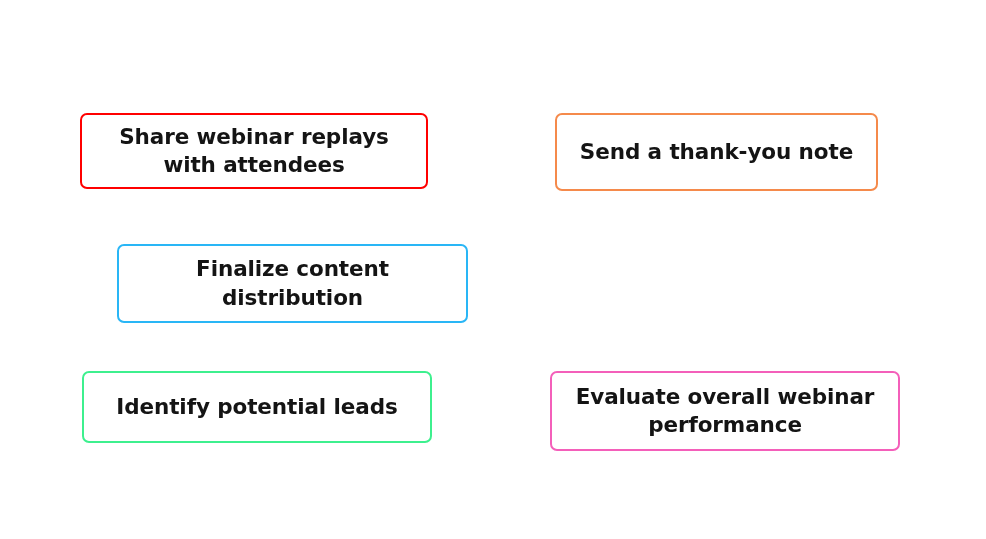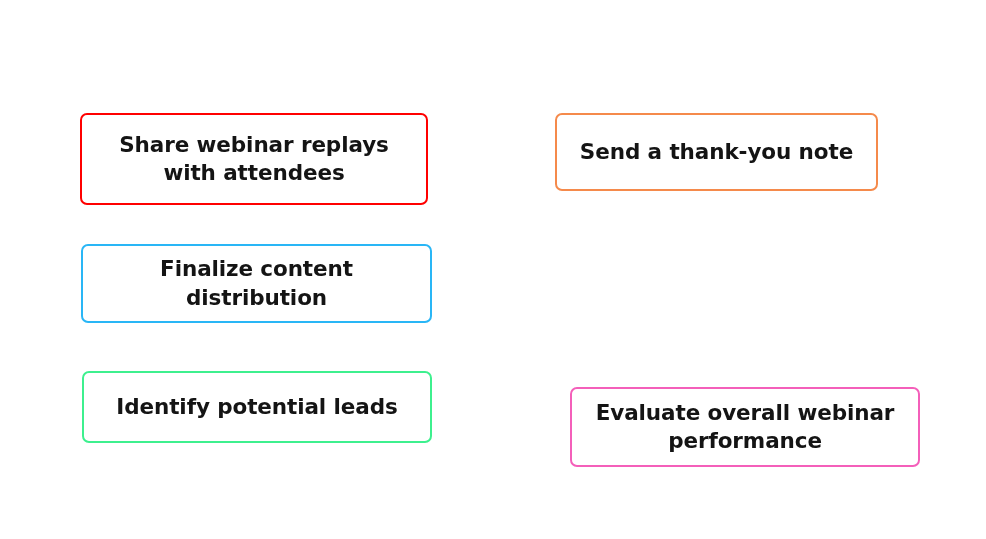--- a/index.html
+++ b/index.html
@@ -50,41 +50,41 @@
 
   
   .col-left  { left: 80px;  width: 350px; }
   .col-right { left: 554px; width: 350px; }
 
   .row-1 { top: 113px; height: 80px; }
   .row-2 { top: 244px; height: 79px; }
   .row-3 { top: 371px; height: 79px; }
 
   
-  #box-0 { left: 80px;  width: 348px; top: 113px; height: 92px; }
+  #box-0 { left: 80px;  width: 348px; top: 113px; height: 76px; }
   #box-1 { left: 555px; width: 323px; top: 113px; height: 78px; }
   #box-2 { left: 81px;  width: 351px; top: 244px; height: 79px; }
   #box-3 { left: 554px; width: 350px; top: 244px; height: 79px; }
   #box-4 { left: 82px;  width: 350px; top: 371px; height: 72px; }
-  #box-5 { left: 570px; width: 350px; top: 371px; height: 80px; margin-top: 16px; }
+  #box-5 { left: 550px; width: 350px; top: 371px; height: 80px; }
 </style>
 </head>
 <body style="background: rgb(255, 255, 255);">
 
 <div id="canvas" style="background: rgb(255, 255, 255); width: 986px; height: 539px;">
 
   <div class="task-box col-left row-1" id="box-0" style="border-color: rgb(255, 0, 0);">
     <span class="task-label" style="color: rgb(20, 20, 20);">Share webinar replays with attendees</span>
   </div>
 
   <div class="task-box col-right row-1" id="box-1" style="border-color: rgb(245, 138, 75);">
     <span class="task-label" style="color: rgb(20, 20, 20);">Send a thank-you note</span>
   </div>
 
-  <div class="task-box col-left row-2" id="box-2" style="border-color: rgb(41, 182, 246);">
+  <div class="task-box col-left row-2" id="box-2" style="border-color: rgb(41, 182, 246); margin-left: 36px;">
     <span class="task-label" style="color: rgb(20, 20, 20);">Finalize content distribution</span>
   </div>
 
 
   <div class="task-box col-left row-3" id="box-4" style="border-color: rgb(61, 240, 142);">
     <span class="task-label" style="color: rgb(20, 20, 20);">Identify potential leads</span>
   </div>
 
   <div class="task-box col-right row-3" id="box-5" style="border-color: rgb(244, 95, 186);">
     <span class="task-label" style="color: rgb(20, 20, 20);">Evaluate overall webinar performance</span>

